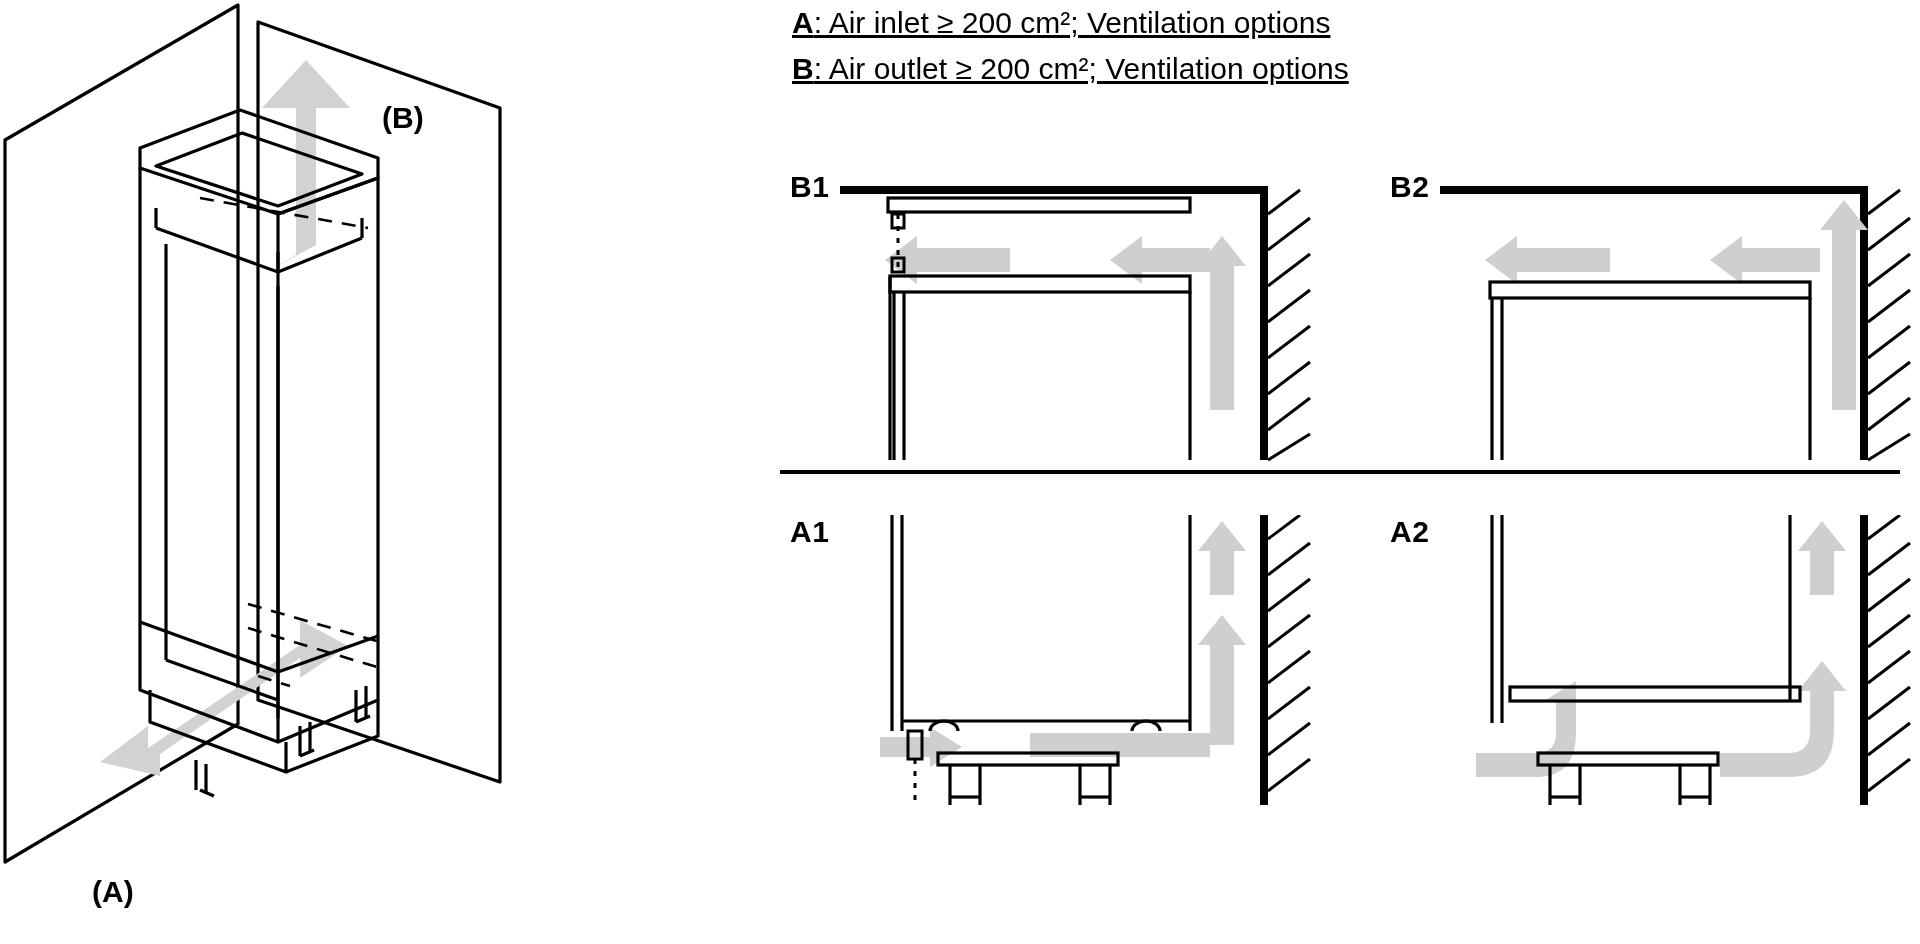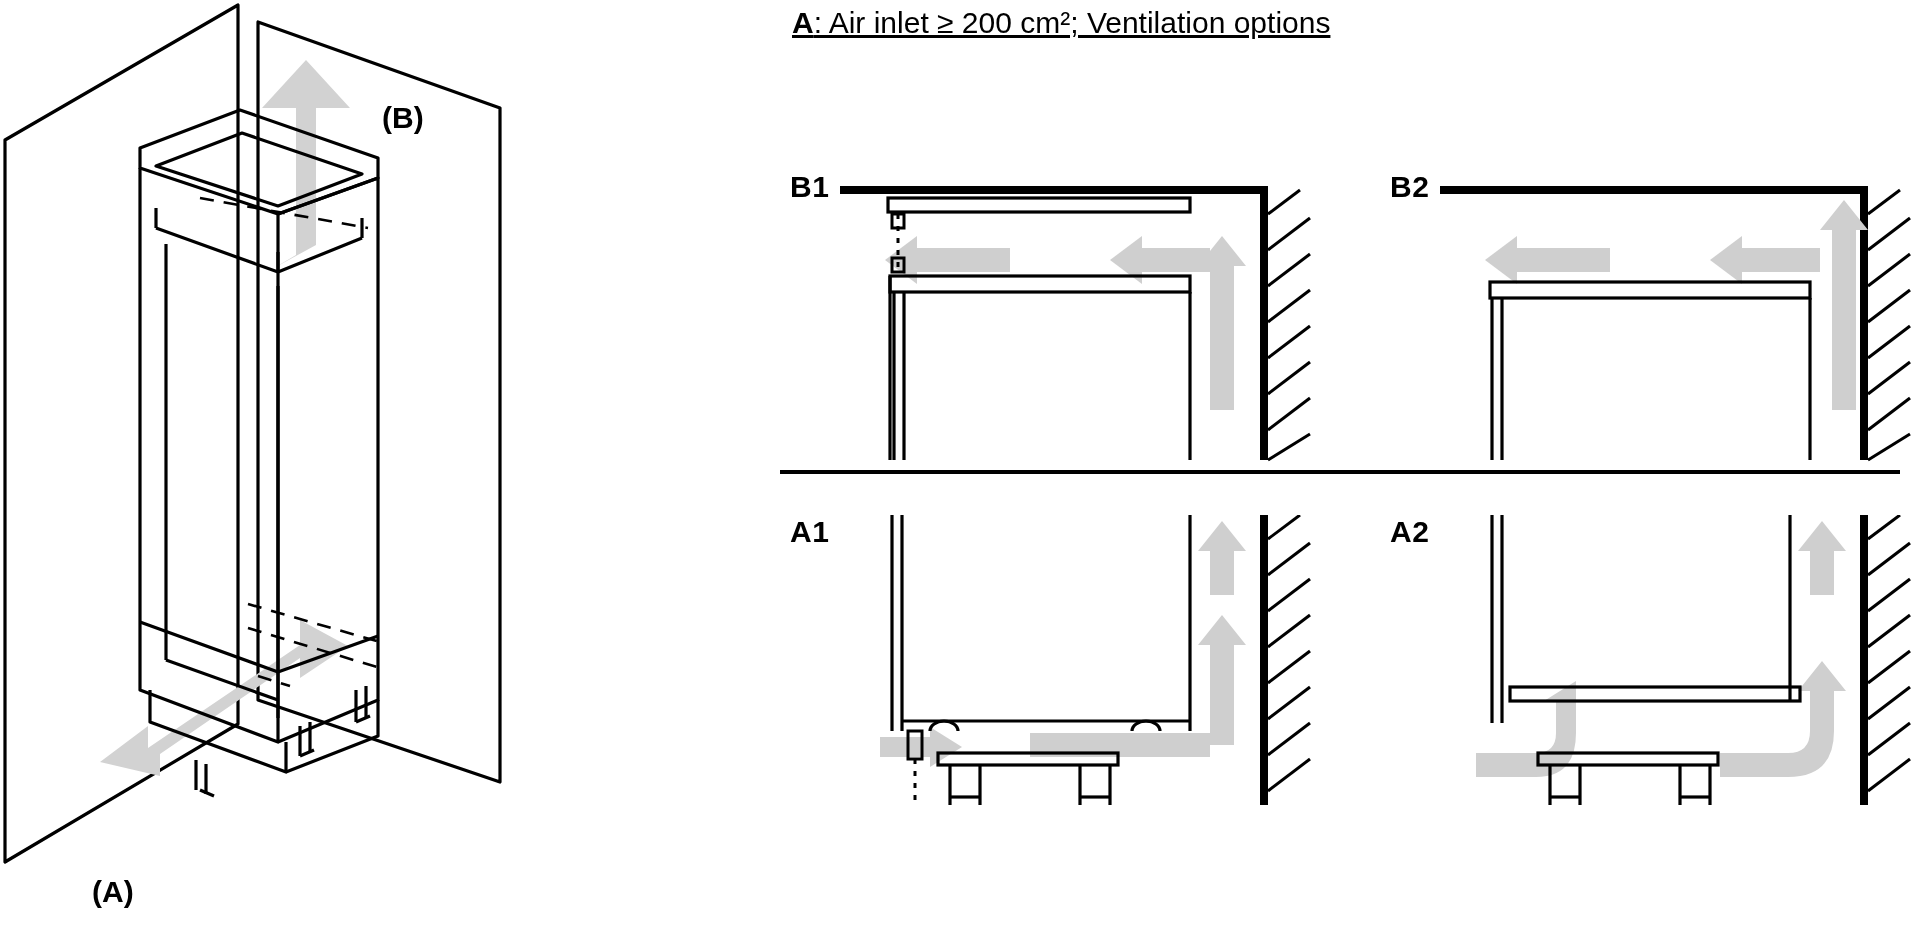--- a/index.html
+++ b/index.html
@@ -152,20 +152,23 @@
       <text x="382" y="128" font-family="Liberation Sans, sans-serif" font-size="30" font-weight="bold">(B)</text>
       <text x="92" y="902" font-family="Liberation Sans, sans-serif" font-size="30" font-weight="bold">(A)</text>
     </svg>
   </div>
 
   <div class="right-panel">
 
     <div class="legend">
       <div class="legend-line">
         <span class="legend-key">A</span><span>: Air inlet ≥ 200 cm²; Ventilation options</span>
+      </div>
+      <div class="legend-line">
+        <span class="legend-key">B</span><span>: Air outlet ≥ 200 cm²; Ventilation options</span>
       </div>
     </div>
 
     <div class="diagrams">
 
       <div class="divider"></div>
 
       <div class="cell cell-b1">
         <div class="cell-label">B1</div>
         <svg width="560" height="300" viewBox="0 0 560 300">

